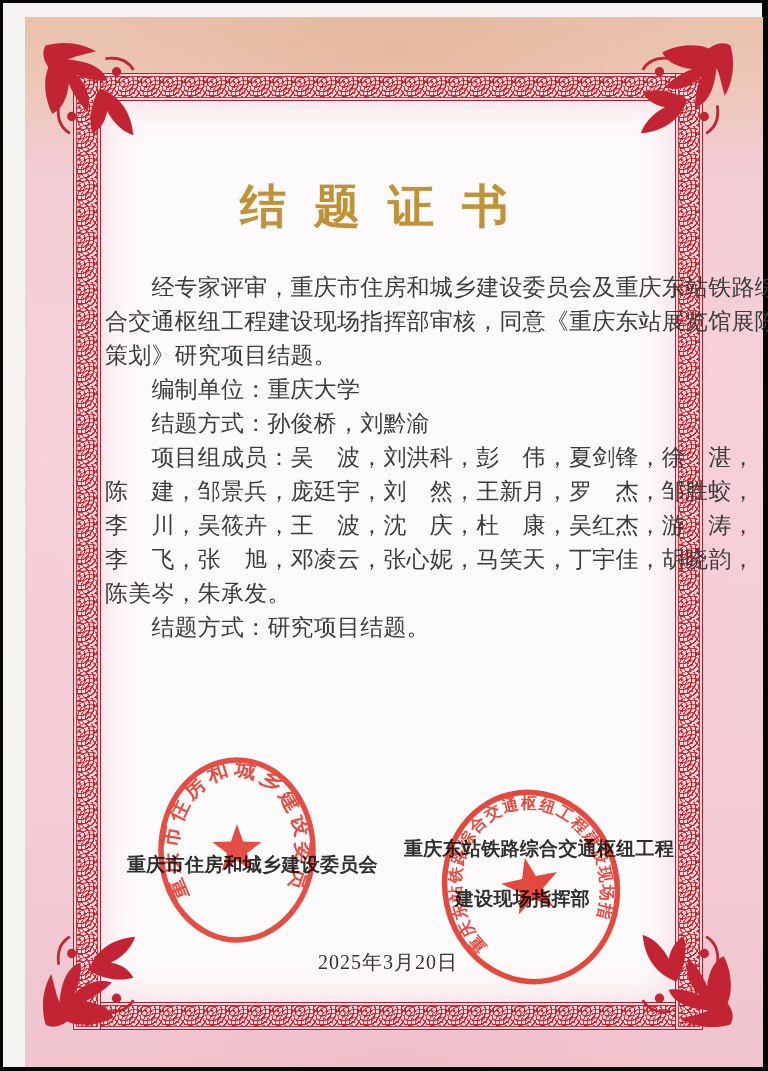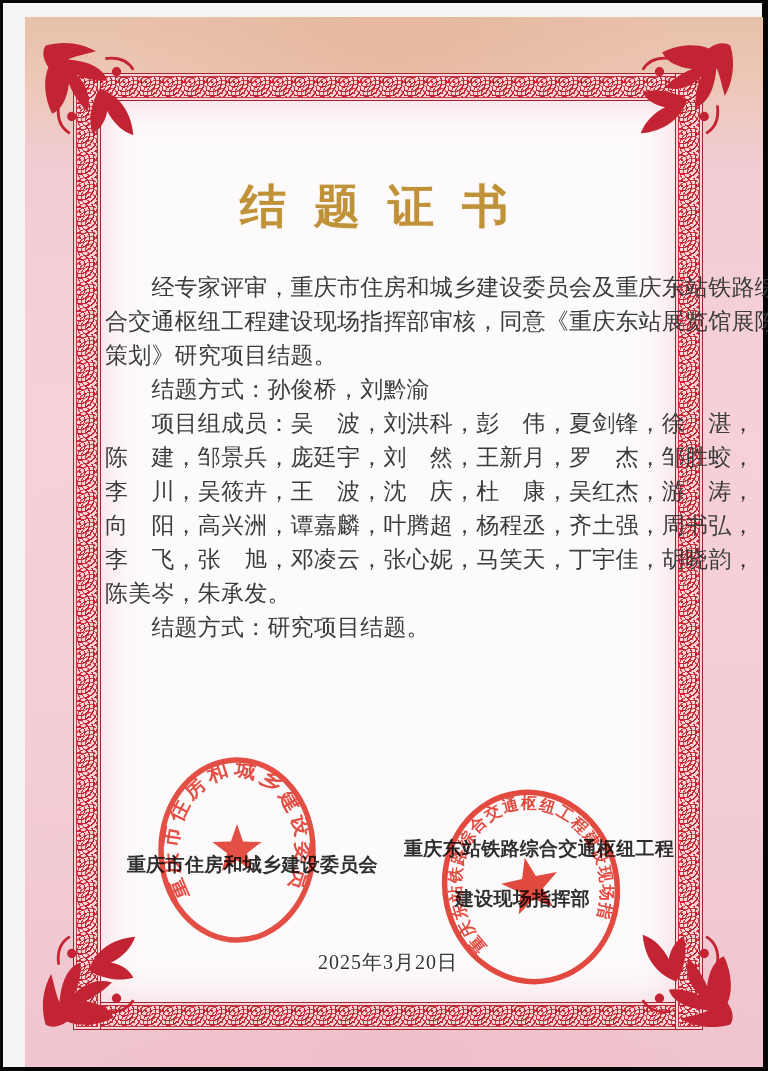--- a/index.html
+++ b/index.html
@@ -116,25 +116,25 @@
   <svg class="corner corner-bl">
       <use href="#flourish"></use>
     </svg>
 
   <div class="title">结题证书</div>
 
   <div class="body-block">
     <div class="body-line">　　经专家评审，重庆市住房和城乡建设委员会及重庆东站铁路综</div>
     <div class="body-line">合交通枢纽工程建设现场指挥部审核，同意《重庆东站展览馆展陈</div>
     <div class="body-line">策划》研究项目结题。</div>
+    <div class="body-line">　　编制单位：重庆大学</div>
     <div class="body-line">　　结题方式：孙俊桥，刘黔渝</div>
     <div class="body-line">　　项目组成员：吴　波，刘洪科，彭　伟，夏剑锋，徐　湛，</div>
     <div class="body-line">陈　建，邹景兵，庞廷宇，刘　然，王新月，罗　杰，邹胜蛟，</div>
     <div class="body-line">李　川，吴筱卉，王　波，沈　庆，杜　康，吴红杰，游　涛，</div>
-    <div class="body-line">向　阳，高兴洲，谭嘉麟，叶腾超，杨程丞，齐土强，周书弘，</div>
     <div class="body-line">李　飞，张　旭，邓凌云，张心妮，马笑天，丁宇佳，胡晓韵，</div>
     <div class="body-line">陈美岑，朱承发。</div>
     <div class="body-line">　　结题方式：研究项目结题。</div>
   </div>
 
   <div class="footer-org org-left">重庆市住房和城乡建设委员会</div>
   <div class="footer-org org-right-1">重庆东站铁路综合交通枢纽工程</div>
   <div class="footer-org org-right-2">建设现场指挥部</div>
   <div class="date">2025年3月20日</div>
 

